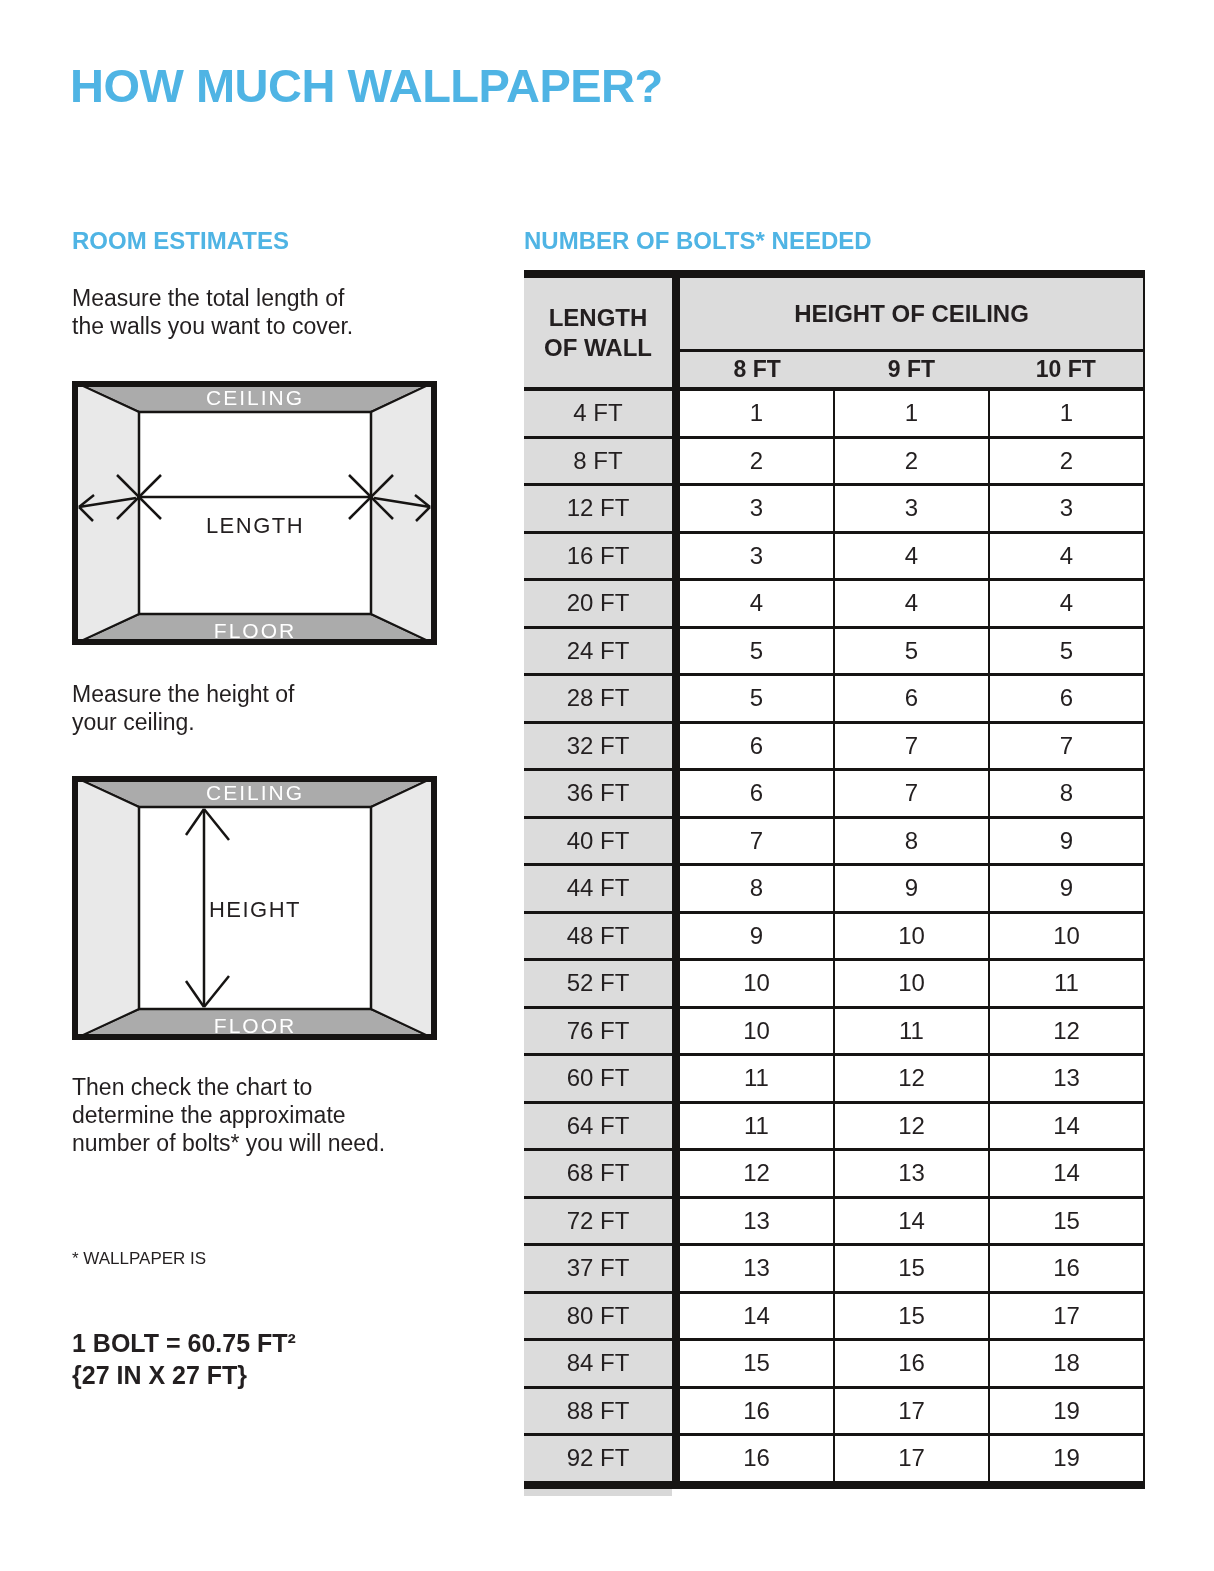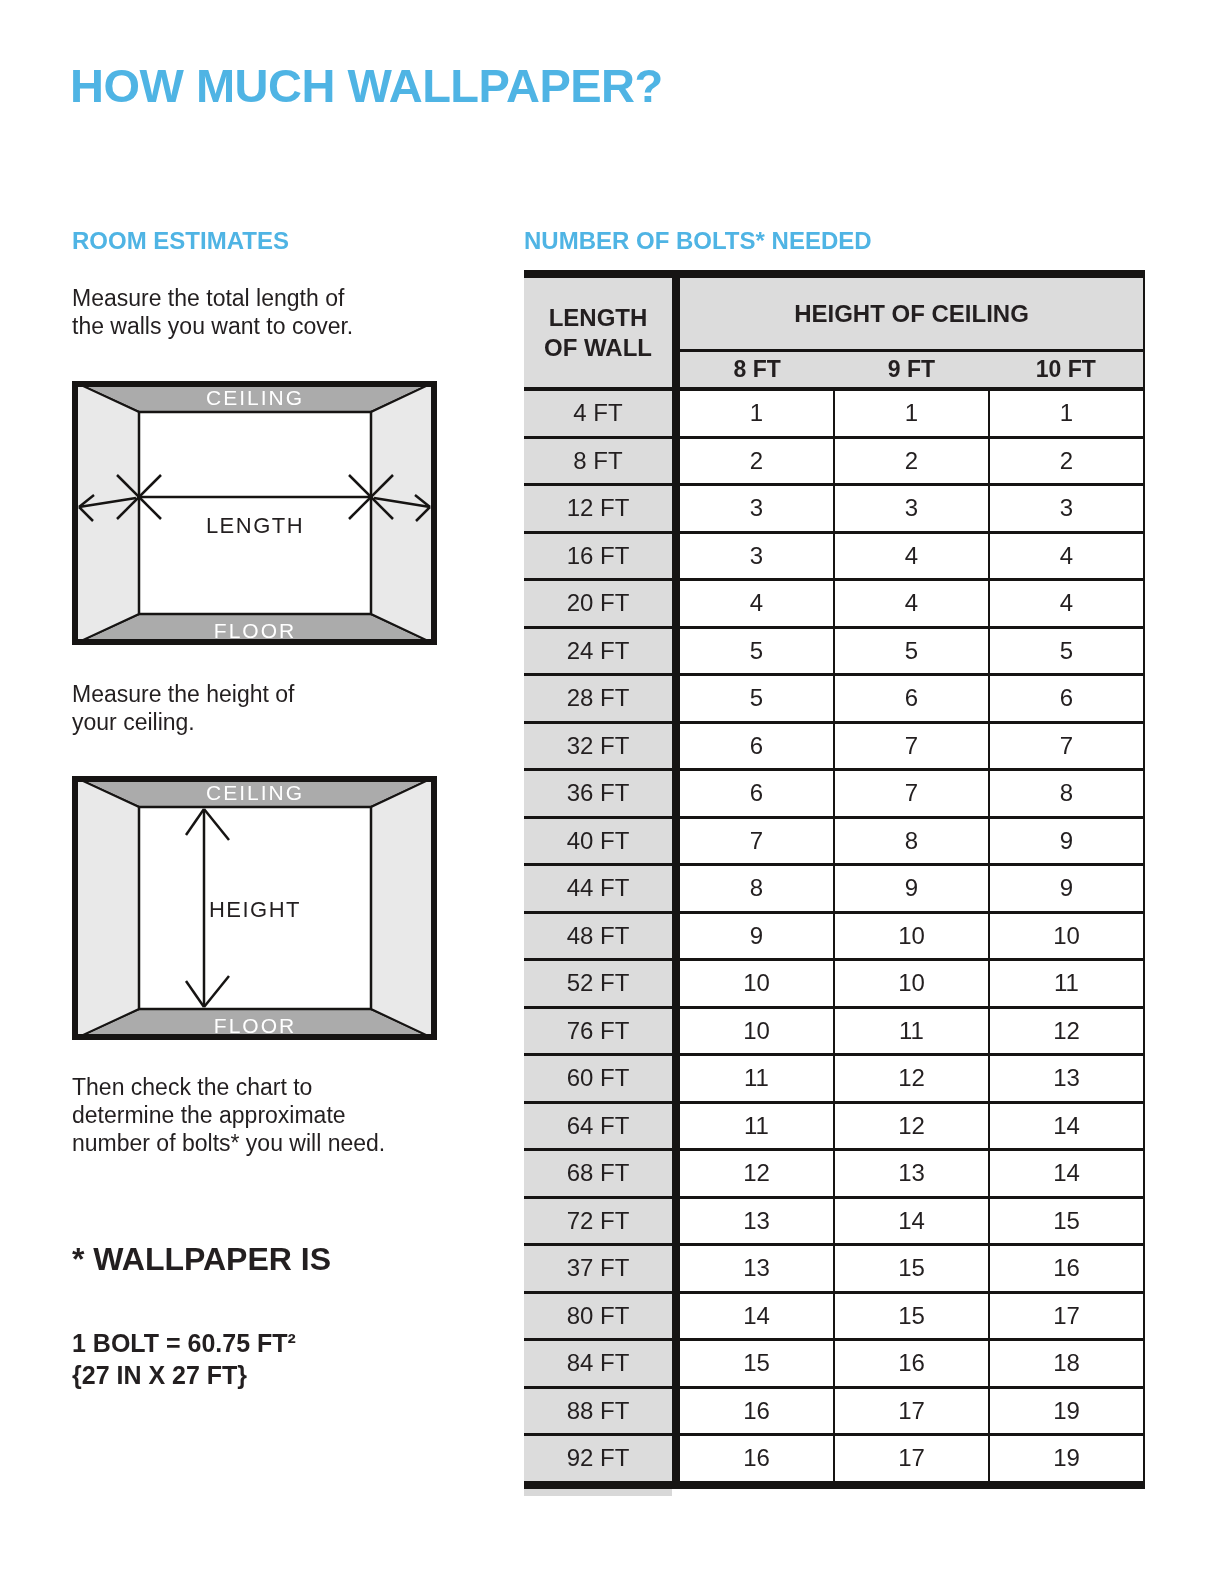--- a/index.html
+++ b/index.html
@@ -20,21 +20,21 @@
 
   .sec-head{position:absolute;font-size:24px;font-weight:bold;color:var(--blue);}
   .room-head{left:72px;top:227px;}
   .table-caption{left:524px;top:227px;width:621px;text-align:left;}
 
   .para{position:absolute;left:72px;font-size:23px;line-height:28px;white-space:pre-line;}
   .p1{top:284px;}
   .p2{top:680px;}
   .p3{top:1073px;}
 
-  .fnote{position:absolute;left:72px;top:1244px;font-size:32px;font-weight:bold;line-height:30px;}
+  .fnote{position:absolute;left:72px;top:1244px;font-size:17px;font-weight:normal;line-height:30px;}
   .fnote .l2{display:block;padding-left:17px;}
   .bolteq{position:absolute;left:72px;top:1327px;font-size:25px;font-weight:bold;
           line-height:32px;white-space:pre-line;}
 
   .dia{position:absolute;left:72px;width:365px;height:264px;}
   .dia1{top:381px;}
   .dia2{top:776px;}
   .dia text{font-family:"Liberation Sans", sans-serif;}
 
   

